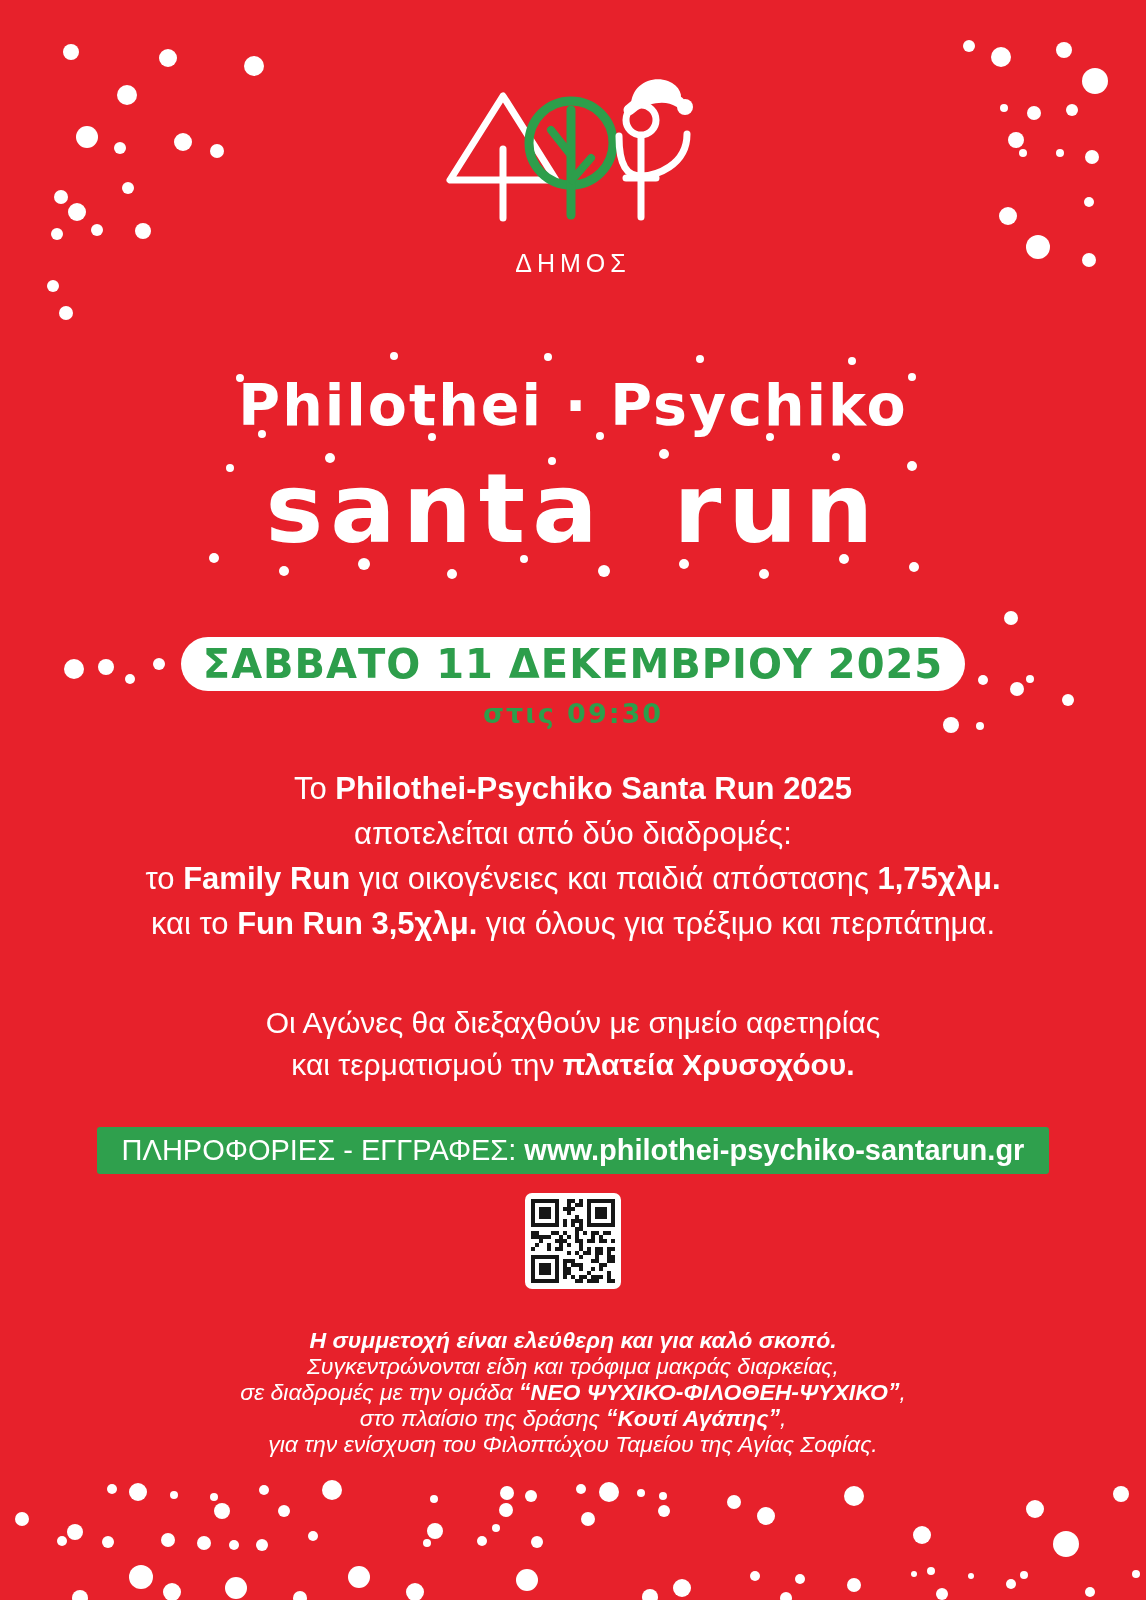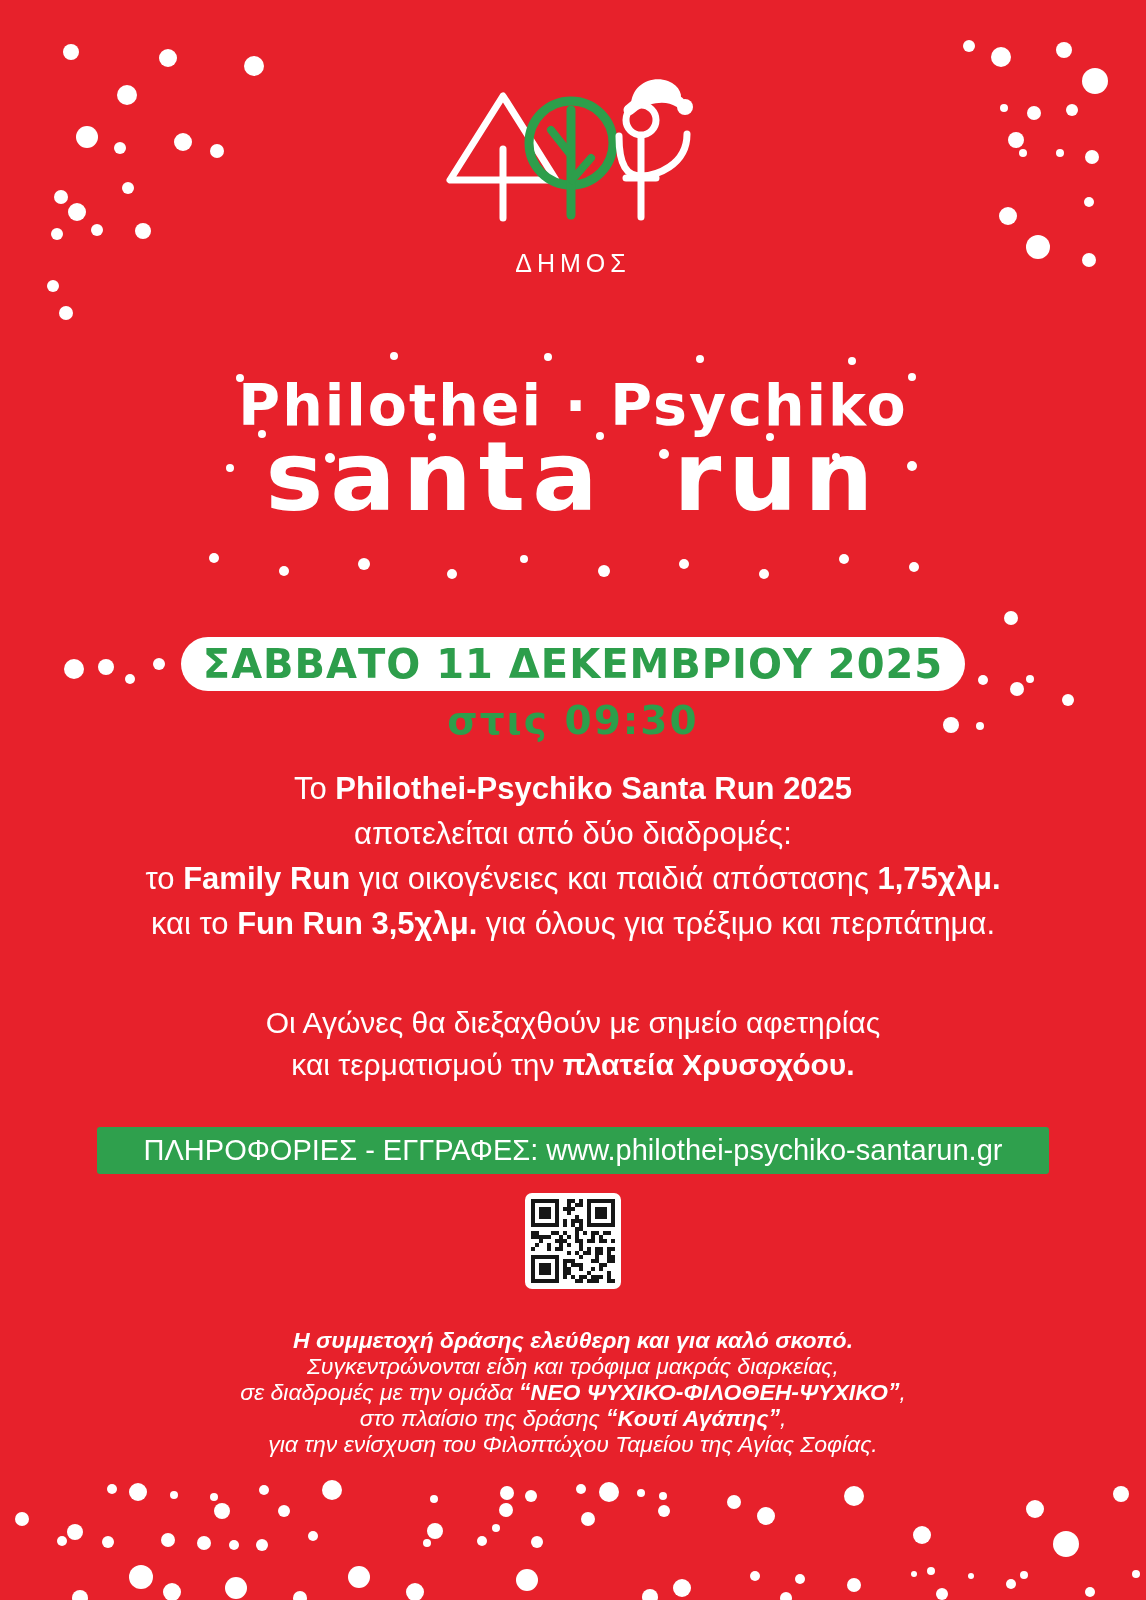--- a/index.html
+++ b/index.html
@@ -15,39 +15,39 @@
   .snow{position:absolute;inset:0;pointer-events:none;}
   .dot{position:absolute;background:#fff;border-radius:50%;}
   .abs{position:absolute;left:0;width:100%;text-align:center;}
   
   .logo{position:absolute;left:433px;top:70px;}
   
   .muni{top:248px;font-size:25px;letter-spacing:5px;line-height:31px;font-weight:400;}
   
   .title1{top:372px;font-size:57px;font-weight:800;letter-spacing:2px;
           font-family:"DejaVu Sans","Liberation Sans",sans-serif;}
-  .title2{top:428px;font-size:97px;font-weight:800;letter-spacing:7px;word-spacing:28px;
+  .title2{top:460px;font-size:97px;font-weight:800;letter-spacing:7px;word-spacing:28px;
           font-family:"DejaVu Sans","Liberation Sans",sans-serif;line-height:97px;}
   
   .pill{position:absolute;left:181px;top:637px;width:784px;height:54px;
         background:#fff;border-radius:28px;display:flex;align-items:center;justify-content:center;}
   .pill span{color:var(--green,#2d9e4b);font-size:40px;font-weight:800;letter-spacing:1px;
         font-family:"DejaVu Sans","Liberation Sans",sans-serif;}
-  .time{top:698px;color:var(--green,#2d9e4b);font-size:39px;font-weight:800;letter-spacing:2px;
+  .time{top:698px;color:var(--green,#2d9e4b);font-size:27px;font-weight:800;letter-spacing:2px;
         font-family:"DejaVu Sans","Liberation Sans",sans-serif;}
   
   .para1{top:766px;font-size:31px;line-height:45px;}
   .para2{top:1002px;font-size:30px;line-height:42px;}
   .b{font-weight:700;}
   
   .banner{position:absolute;left:97px;top:1127px;width:952px;height:47px;border-radius:3px;
           background:var(--banner-green,#2fa04d);display:flex;align-items:center;justify-content:center;
           font-size:29px;}
   .banner .lbl{font-weight:400;margin-right:8px;}
-  .banner .url{font-weight:400;}
+  .banner .url{font-weight:700;}
   
   .qr-box{position:absolute;left:525px;top:1193px;width:96px;height:96px;background:#fff;
           border-radius:7px;display:flex;align-items:center;justify-content:center;}
   
   .footer{top:1327px;font-size:23px;line-height:26px;font-style:italic;}
   .footer .l1{font-weight:700;}
 </style>
 </head>
 <body>
 
@@ -361,20 +361,20 @@
         <rect x="56" y="0" width="28" height="28" fill="#161616"></rect>
         <rect x="60" y="4" width="20" height="20" fill="#ffffff"></rect>
         <rect x="64" y="8" width="12" height="12" fill="#161616"></rect>
         <rect x="0" y="56" width="28" height="28" fill="#161616"></rect>
         <rect x="4" y="60" width="20" height="20" fill="#ffffff"></rect>
         <rect x="8" y="64" width="12" height="12" fill="#161616"></rect>
       </svg>
     </div>
 
   <div class="abs footer">
-    <div class="l1">Η συμμετοχή δράσης ελεύθερη και για καλό σκοπό.</div>
+    <div class="l1">Η συμμετοχή είναι ελεύθερη και για καλό σκοπό.</div>
     <div>Συγκεντρώνονται είδη και τρόφιμα μακράς διαρκείας,</div>
     <div><span>σε διαδρομές με την ομάδα </span><span class="b">“ΝΕΟ ΨΥΧΙΚΟ-ΦΙΛΟΘΕΗ-ΨΥΧΙΚΟ”</span><span>,</span></div>
     <div><span>στο πλαίσιο της δράσης </span><span class="b">“Κουτί Αγάπης”</span><span>,</span></div>
     <div>για την ενίσχυση του Φιλοπτώχου Ταμείου της Αγίας Σοφίας.</div>
   </div>
 
 </div>
 
 </body></html>

